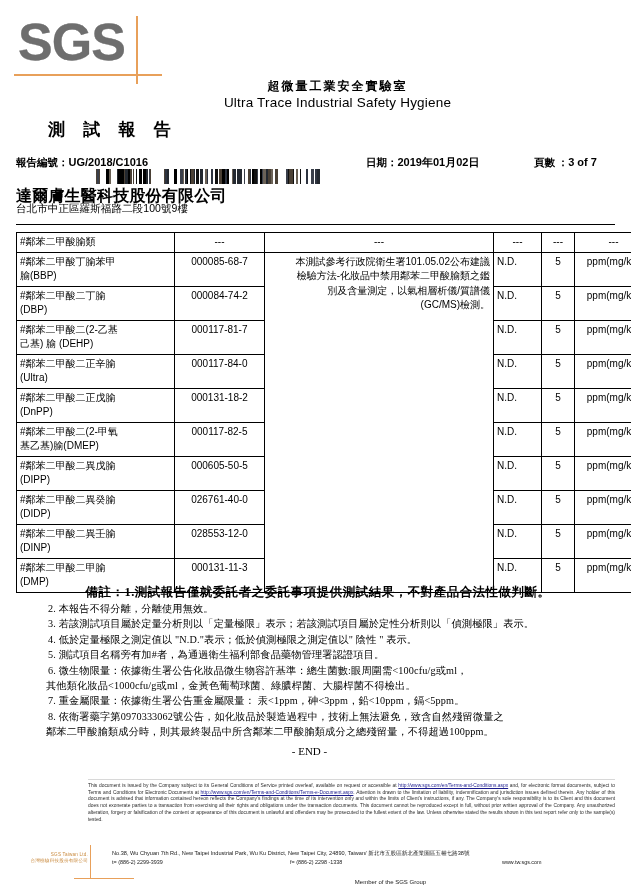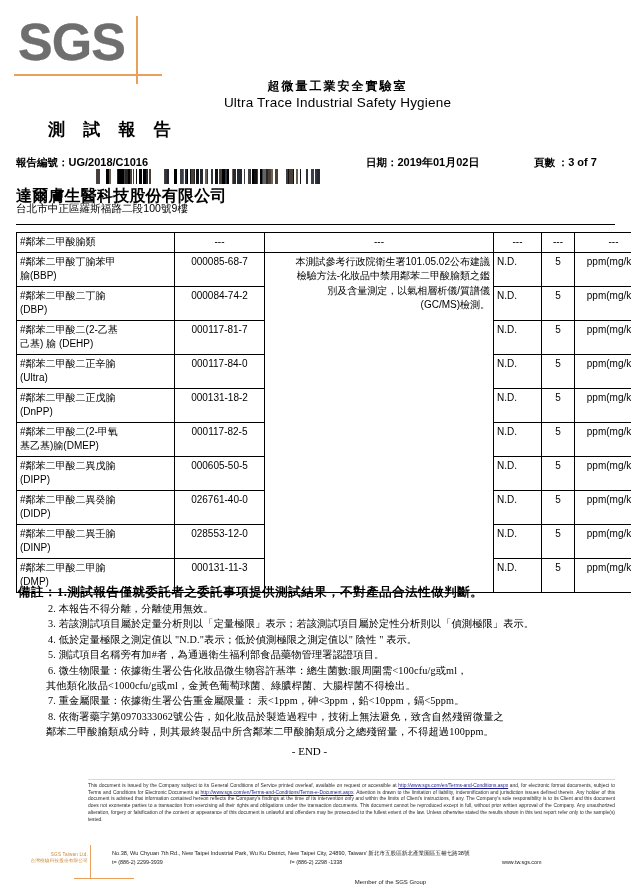--- a/index.html
+++ b/index.html
@@ -92,20 +92,21 @@
   .method-cell { vertical-align:top; line-height:17px; font-size:10px; }
 
   
   .notes {
     position:absolute; left:18px; top:583px; width:600px;
     font-family:"Liberation Serif","DejaVu Serif",serif;
   }
   .note-first {
     font-size:12.4px; font-weight:bold; letter-spacing:0.6px; line-height:18px;
     white-space:nowrap;
+    text-align:center;
   }
   .note-line {
     font-size:10.2px; letter-spacing:0.15px; line-height:15.4px;
     margin-left:30px; white-space:nowrap;
   }
   .note-cont { margin-left:28px; }
   .end-mark {
     position:absolute; left:0; top:745px; width:631px; text-align:center;
     font-size:11px; font-family:"Liberation Serif","DejaVu Serif",serif;
     transform:translateX(-6px);

